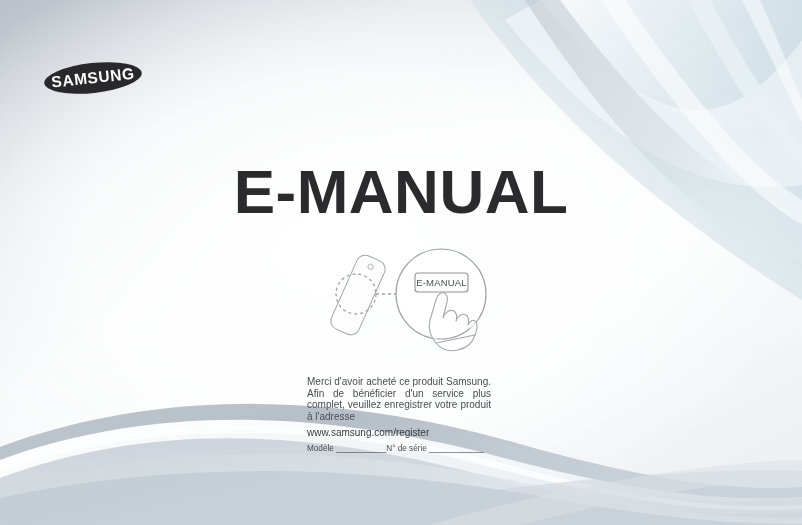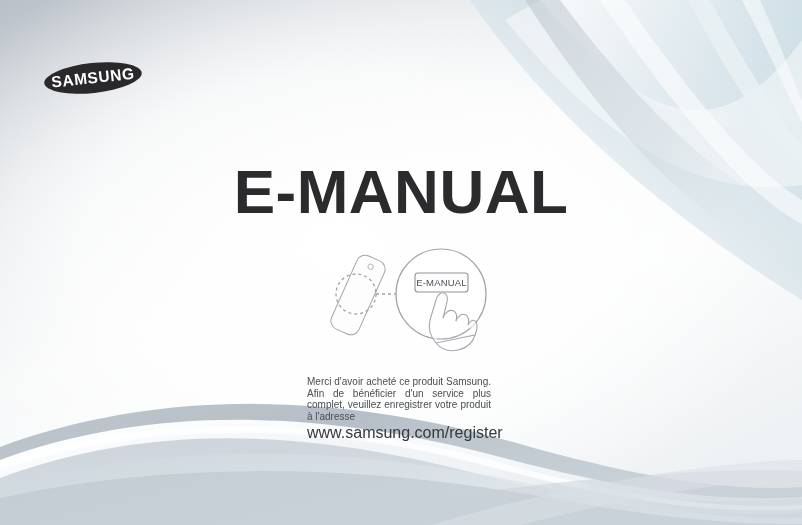--- a/index.html
+++ b/index.html
@@ -91,21 +91,21 @@
     color: #4c4f54;
   }
   #info-paragraph {
     font-size: 10px;
     line-height: 11.6px;
     text-align: justify;
     color: #4a4d52;
     margin: 0;
   }
   #register-url {
-    font-size: 16px;
+    font-size: 10px;
     line-height: 17px;
     color: #35383c;
     margin: 2px 0 0 0;
     white-space: nowrap;
   }
   #model-line {
     font-size: 8.2px;
     line-height: 14px;
     color: #4a4d52;
     margin: 1px 0 0 0;
@@ -233,15 +233,16 @@
         </g>
       </g>
 
       <text x="123.5" y="48" text-anchor="middle" font-family="Liberation Sans, sans-serif" font-size="9.5" font-weight="normal" fill="#4e5156" letter-spacing="0.2">E-MANUAL</text>
     </svg>
   </div>
 
   <div id="info-block">
     <p id="info-paragraph">Merci d'avoir acheté ce produit Samsung. Afin de bénéficier d'un service plus complet, veuillez enregistrer votre produit à l'adresse</p>
     <p id="register-url">www.samsung.com/register</p>
+    <p id="model-line">Modèle ___________N° de série ____________</p>
   </div>
 
 </div>
 
 </body></html>

